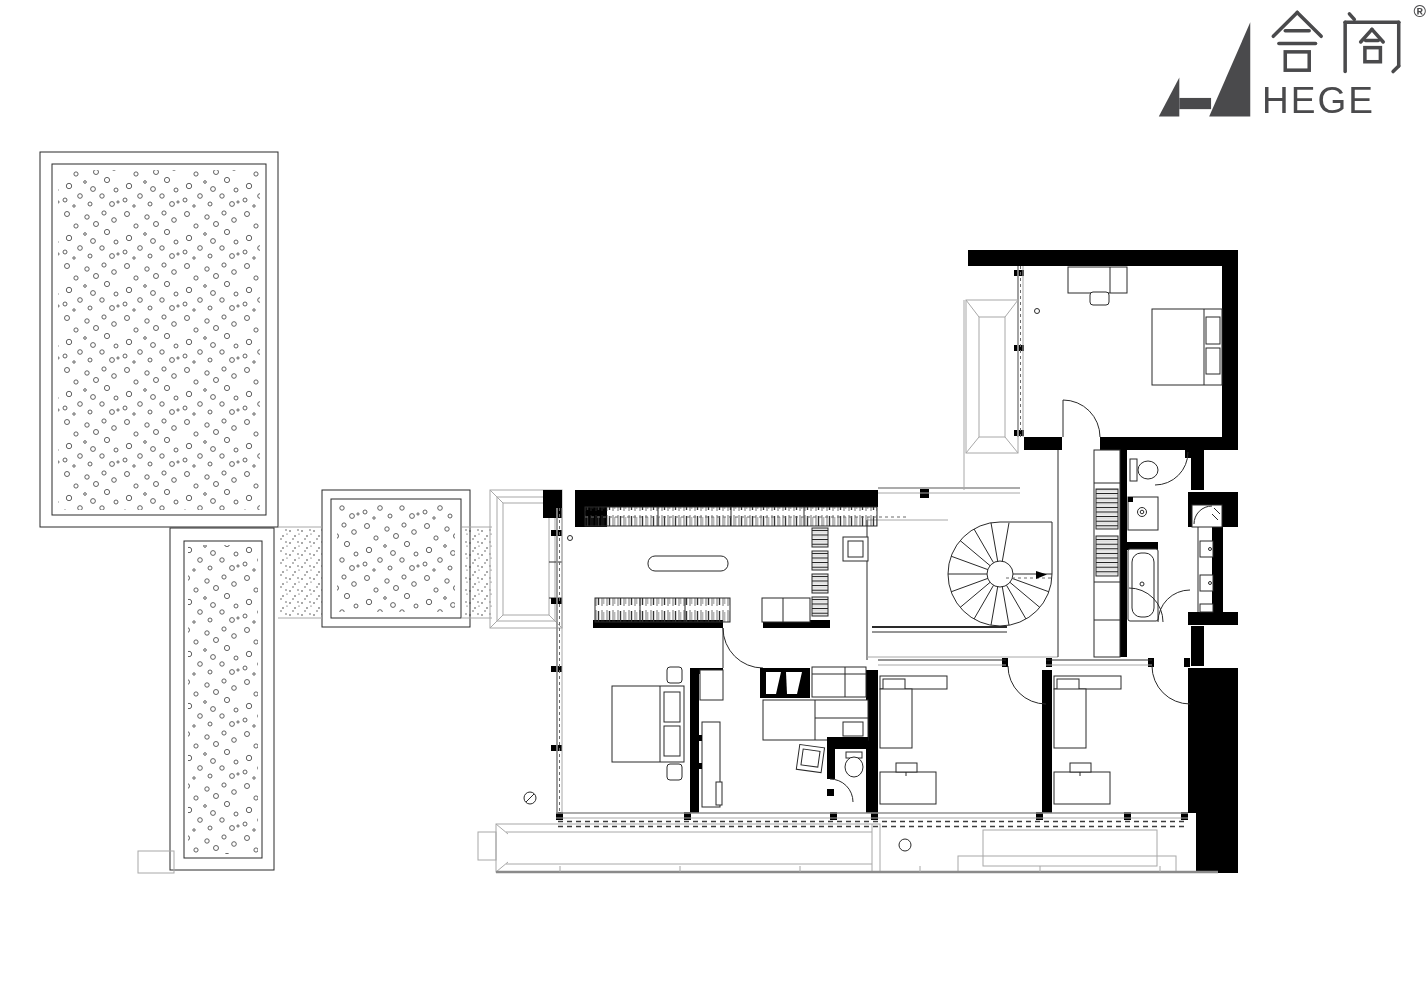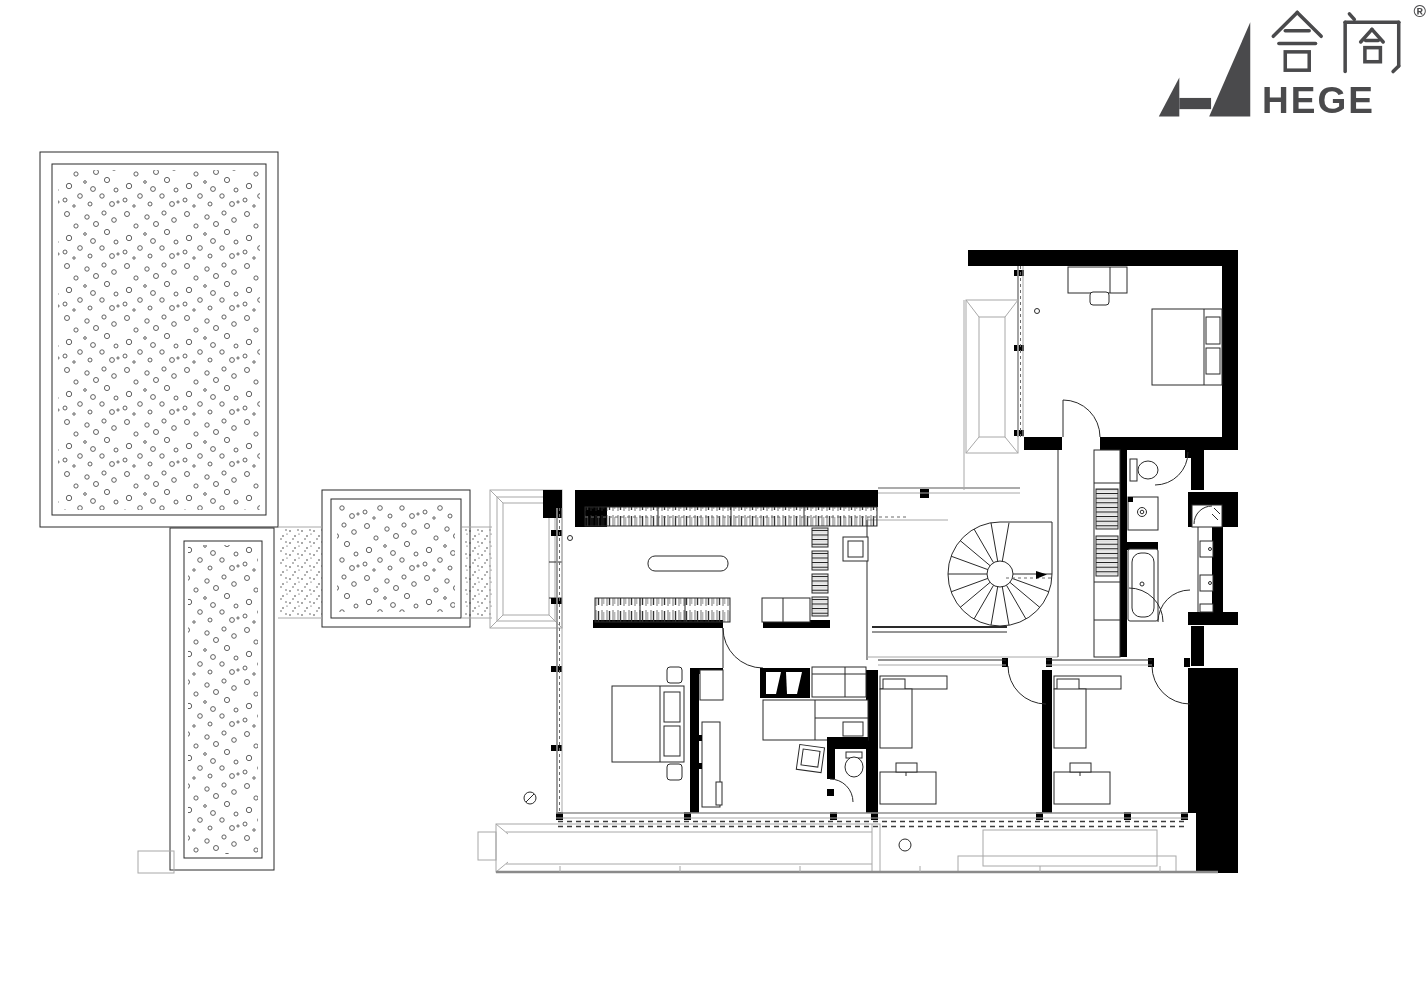--- a/index.html
+++ b/index.html
@@ -13,21 +13,21 @@
   .g{stroke:#8f8f8f;fill:none;stroke-width:1.7;}
   .g1{stroke:#a8a8a8;fill:none;stroke-width:1;}
   .b{fill:#000;stroke:none;}
   .d{stroke:#3c3c3c;stroke-width:1.3;fill:none;stroke-dasharray:5 4;}
   .d2{stroke:#6a6a6a;stroke-width:1;fill:none;stroke-dasharray:3 3;}
   
   .logo{position:absolute;top:6px;right:16px;display:flex;align-items:flex-end;gap:8px;}
   .logo-col{position:relative;display:flex;flex-direction:column;align-items:flex-start;}
   .logo-chars{position:relative;width:148px;height:72px;}
   .logo-reg{position:absolute;right:-16px;top:-4px;font-size:17px;font-weight:bold;color:#4a4a4c;}
-  .logo-hege{font-weight:700;font-size:37px;line-height:1;letter-spacing:2px;color:#4a4a4c;
+  .logo-hege{font-weight:400;font-size:37px;line-height:1;letter-spacing:2px;color:#4a4a4c;
              margin-top:4px;}
   .sr{position:absolute;width:1px;height:1px;overflow:hidden;clip:rect(0 0 0 0);white-space:nowrap;}
 </style>
 </head>
 <body>
 
 <div class="stage">
 
 <svg class="plan-svg" viewBox="0 0 1426 1000" aria-hidden="true">
   <defs>

